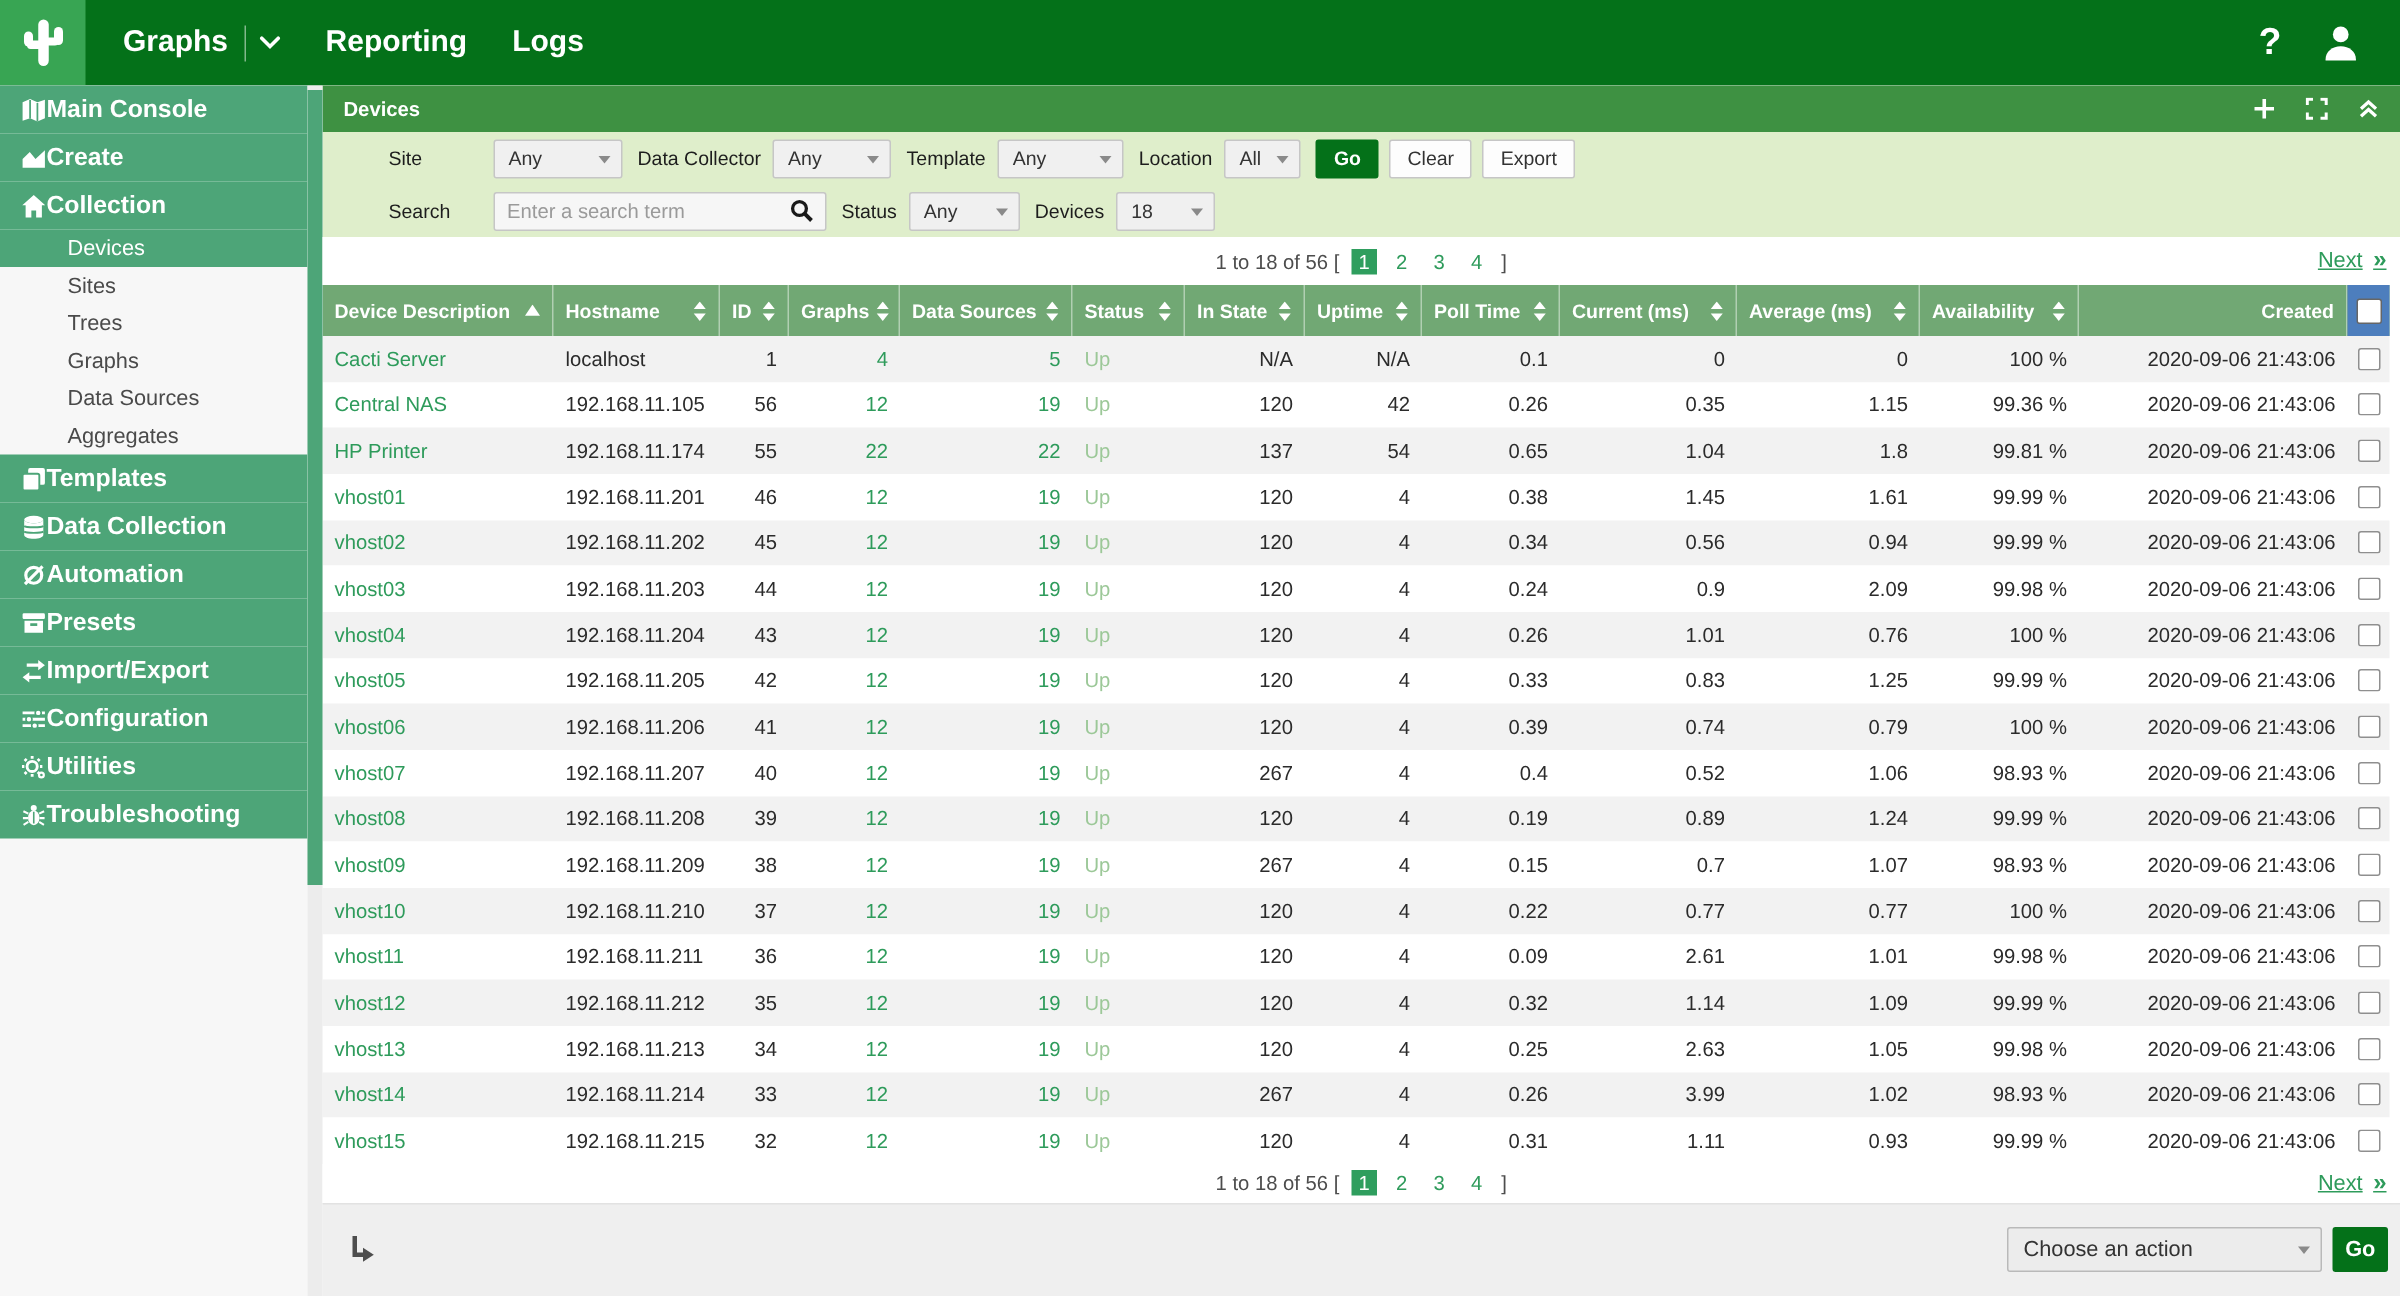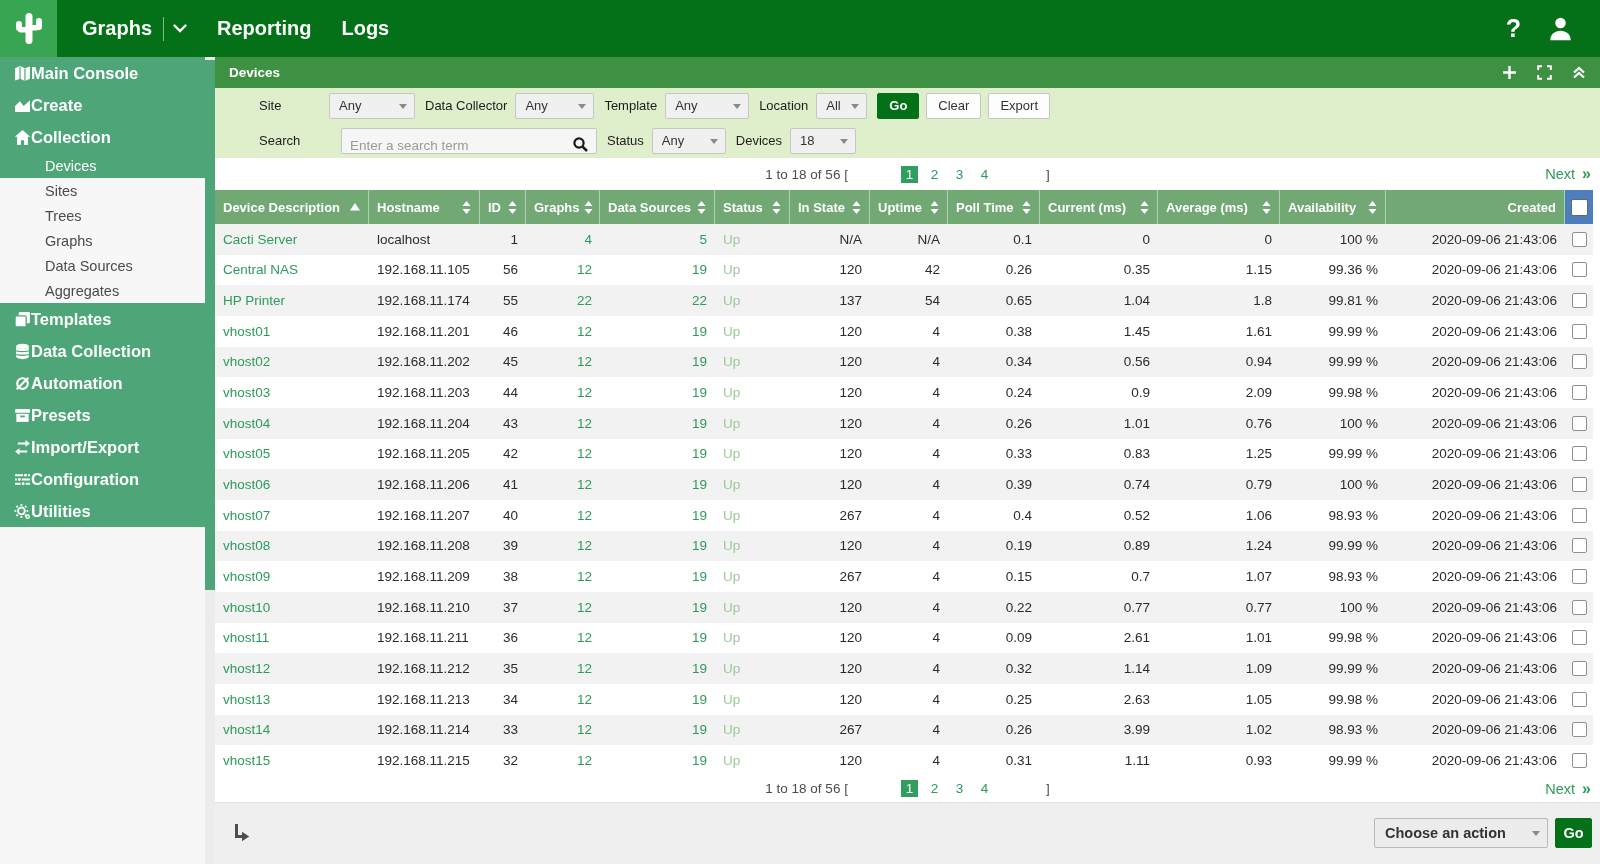--- a/index.html
+++ b/index.html
@@ -41,35 +41,35 @@
   .panel-icons span { display:inline-flex; cursor:pointer; }
 
   
   .filters { background:var(--filter-bg); flex:0 0 70px;padding-left:28px; }
   .frow { height:35px; display:flex; align-items:center; padding-left:8px; }
   .flabel { font-size:13px; color:#1d1d1d; margin:0 8px 0 10px; }
   .flabel.first { width:62px; margin-left:8px; }
   .fselect { height:26px; background:#f0f0f0; border:1px solid #c6c6c6; border-radius:2px; display:inline-flex; align-items:center; padding:0 20px 0 9px; position:relative; font-size:13px; color:#333; cursor:pointer; }
   .sel-arrow { position:absolute; right:7px; top:10px; width:0; height:0; border-left:4px solid transparent; border-right:4px solid transparent; border-top:5px solid #8a8a8a; }
   .w-site{width:86px;} .w-dc{width:79px;} .w-template{width:84px;} .w-location{width:51px;} .w-status{width:74px;} .w-devices{width:66px;}
-  .search-box { width:256px; height:26px; background:#f6f6f6; border:1px solid #c6c6c6; border-radius:2px; display:flex; align-items:flex-end; padding:0 7px 0 8px;margin-left:12px; }
+  .search-box { width:222px; height:26px; background:#f6f6f6; border:1px solid #c6c6c6; border-radius:2px; display:flex; align-items:center; padding:0 7px 0 8px; }
   .search-box input { flex:1; border:none; outline:none; background:transparent; font-family:"Liberation Sans",sans-serif; font-size:13.5px; color:#333; min-width:0; }
   .search-box input::placeholder { color:#9a9a9a; }
   .btn { height:26px; padding:0 11px; font-size:13px; border-radius:2px; font-family:"Liberation Sans",sans-serif; cursor:pointer; display:inline-flex; align-items:center; }
   .btn-go { background:var(--navbar-green); color:#fff; font-weight:700; border:1px solid var(--navbar-green); margin-left:10px; }
   .btn-light { background:#fdfdfd; border:1px solid #c6c6c6; color:#333; margin-left:7px; }
 
   
-  .pagebar { position:relative; display:flex; align-items:center; justify-content:center; background:#fff; font-size:13.5px; color:#4d4d4d;gap:45px; }
+  .pagebar { position:relative; display:flex; align-items:center; justify-content:center; background:#fff; font-size:13.5px; color:#4d4d4d; }
   .pagebar.top { flex:0 0 32px; }
   .pagebar.bottom { flex:0 0 26px; }
   .pages { display:inline-flex; gap:8px; margin:0 8px; }
   .page { min-width:17px; height:17px; line-height:17px; text-align:center; color:var(--link-green); cursor:pointer; }
   .page.current { background:var(--page-green); color:#fff; }
-  .next-link { position:absolute; right:9px; display:flex; align-items:center; gap:7px; color:var(--link-green); font-size:14.5px; cursor:pointer; }
+  .next-link { position:absolute; right:9px; display:flex; align-items:center; gap:7px; color:var(--link-green); font-size:14.5px; cursor:pointer;text-decoration:underline; }
   .next-glyph { font-weight:700; font-size:16px; }
 
   
   :root { --cols:154px 111px 46px 74px 115px 75px 80px 78px 92px 118px 122px 106px minmax(140px,1fr) 28px; }
   .dtable { margin-right:7px; }
   .thead { display:grid; grid-template-columns:var(--cols); height:34px; background:var(--table-header-green); }
   .hcell { display:flex; align-items:center; justify-content:space-between; gap:4px; padding:0 8px; color:#fff; font-weight:700; font-size:13px; border-right:1px solid rgba(255,255,255,.45); overflow:hidden; white-space:nowrap; cursor:pointer; }
   .hcell.no-sort { justify-content:flex-end; }
   .hcell.selectall { background:var(--selectall-blue); justify-content:center; border-right:none; padding:0; }
   .sorticon { flex:0 0 auto; }
@@ -79,21 +79,21 @@
   .cell { padding:0 8px; overflow:hidden; white-space:nowrap; }
   .align-right { text-align:right; }
   .style-link { color:var(--link-green); cursor:pointer; }
   .style-status { color:var(--status-up); }
   .cbcell { display:flex; justify-content:center; padding:0; }
   .cb { width:15px; height:15px; background:#fff; border:1px solid #8f8f8f; border-radius:2px; display:inline-block; cursor:pointer; }
   .cb.head { width:17px; height:17px; border-color:#666; }
 
   
   .footerbar { flex:1; background:#efefef; display:flex; align-items:center; padding:0 8px 0 16px; border-top:1px solid #e2e2e2; }
-  .action-select { margin-left:auto; width:174px; height:30px; background:#ececec; border:1px solid #b9b9b9; border-radius:2px; display:flex; align-items:center; padding:0 22px 0 10px; font-size:14.5px; color:#333; position:relative; cursor:pointer;font-weight:bold; }
+  .action-select { margin-left:auto; width:210px; height:30px; background:#ececec; border:1px solid #b9b9b9; border-radius:2px; display:flex; align-items:center; padding:0 22px 0 10px; font-size:14.5px; color:#333; position:relative; cursor:pointer; }
   .action-select .sel-arrow { top:12px; }
   .go-action { width:37px; height:30px; margin-left:7px; background:var(--navbar-green); color:#fff; font-weight:700; font-size:14.5px; display:flex; align-items:center; justify-content:center; border-radius:2px; border:1px solid var(--navbar-green); cursor:pointer; }
 </style>
 </head>
 <body>
 
 <div class="app">
 
   <header class="navbar">
     <div class="logo-tile">
@@ -240,20 +240,33 @@
               <g stroke="#fff" stroke-width="1.8">
                 <circle cx="7" cy="7.5" r="3.2" fill="none"></circle>
                 <path d="M7 2.6V1M7 14v-1.7M2.1 7.5H.6M13.4 7.5h-1.5M3.5 4L2.3 2.8M10.5 11l1.2 1.2M3.5 11l-1.2 1.2M10.5 4l1.2-1.2"></path>
               </g>
               <circle cx="12.8" cy="12.9" r="2.2" fill="#fff"></circle>
               <circle cx="12.8" cy="12.9" r=".8" fill="var(--sidebar-green)"></circle>
             </svg>
           </span>
           <span>Utilities</span>
         </div>
+        <div class="sb-item sb-header">
+          <span class="sb-icon">
+            <svg viewBox="0 0 16 16">
+              <circle cx="8" cy="3.4" r="1.9" fill="#fff"></circle>
+              <ellipse cx="8" cy="9.6" rx="3.6" ry="4.6" fill="#fff"></ellipse>
+              <g stroke="#fff" stroke-width="1.3">
+                <path d="M4.6 7L1.5 5.5M4.4 9.8H1.2M4.6 12.2l-3 1.8M11.4 7l3.1-1.5M11.6 9.8h3.2M11.4 12.2l3 1.8"></path>
+              </g>
+              <path d="M8 5.8v7.4" stroke="var(--sidebar-green)"></path>
+            </svg>
+          </span>
+          <span>Troubleshooting</span>
+        </div>
       </aside>
 
     <div class="scrollbar">
       <div class="scroll-thumb"></div>
     </div>
 
     <section class="content">
 
       <div class="panel-header">
         <span>Devices</span>

